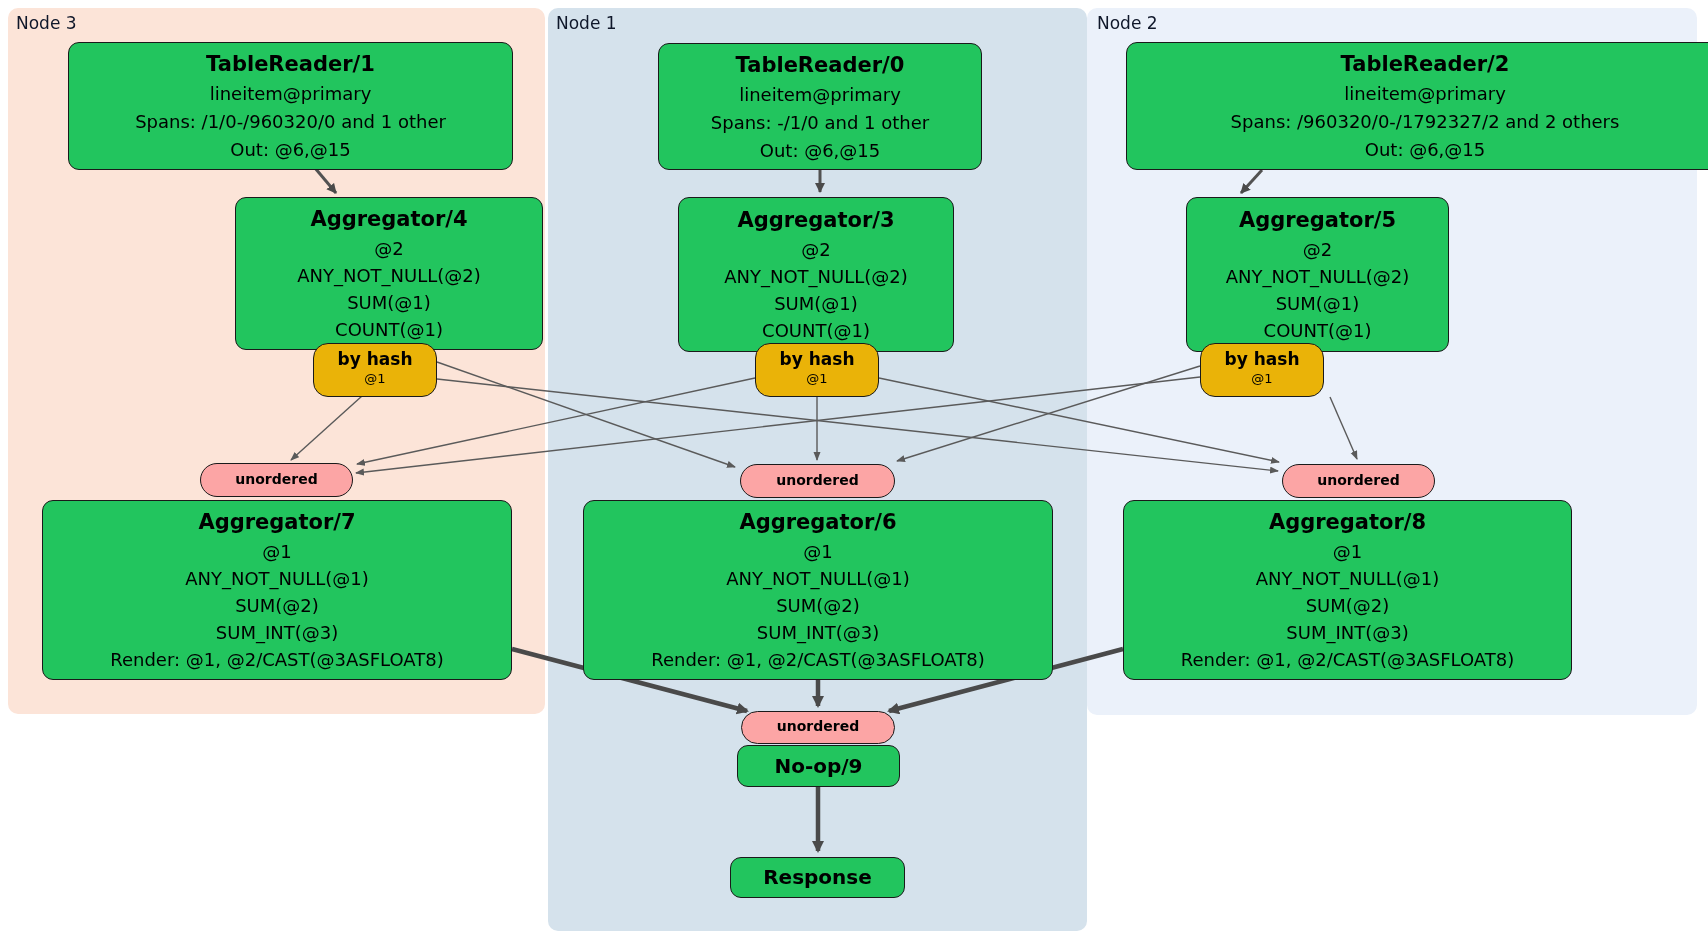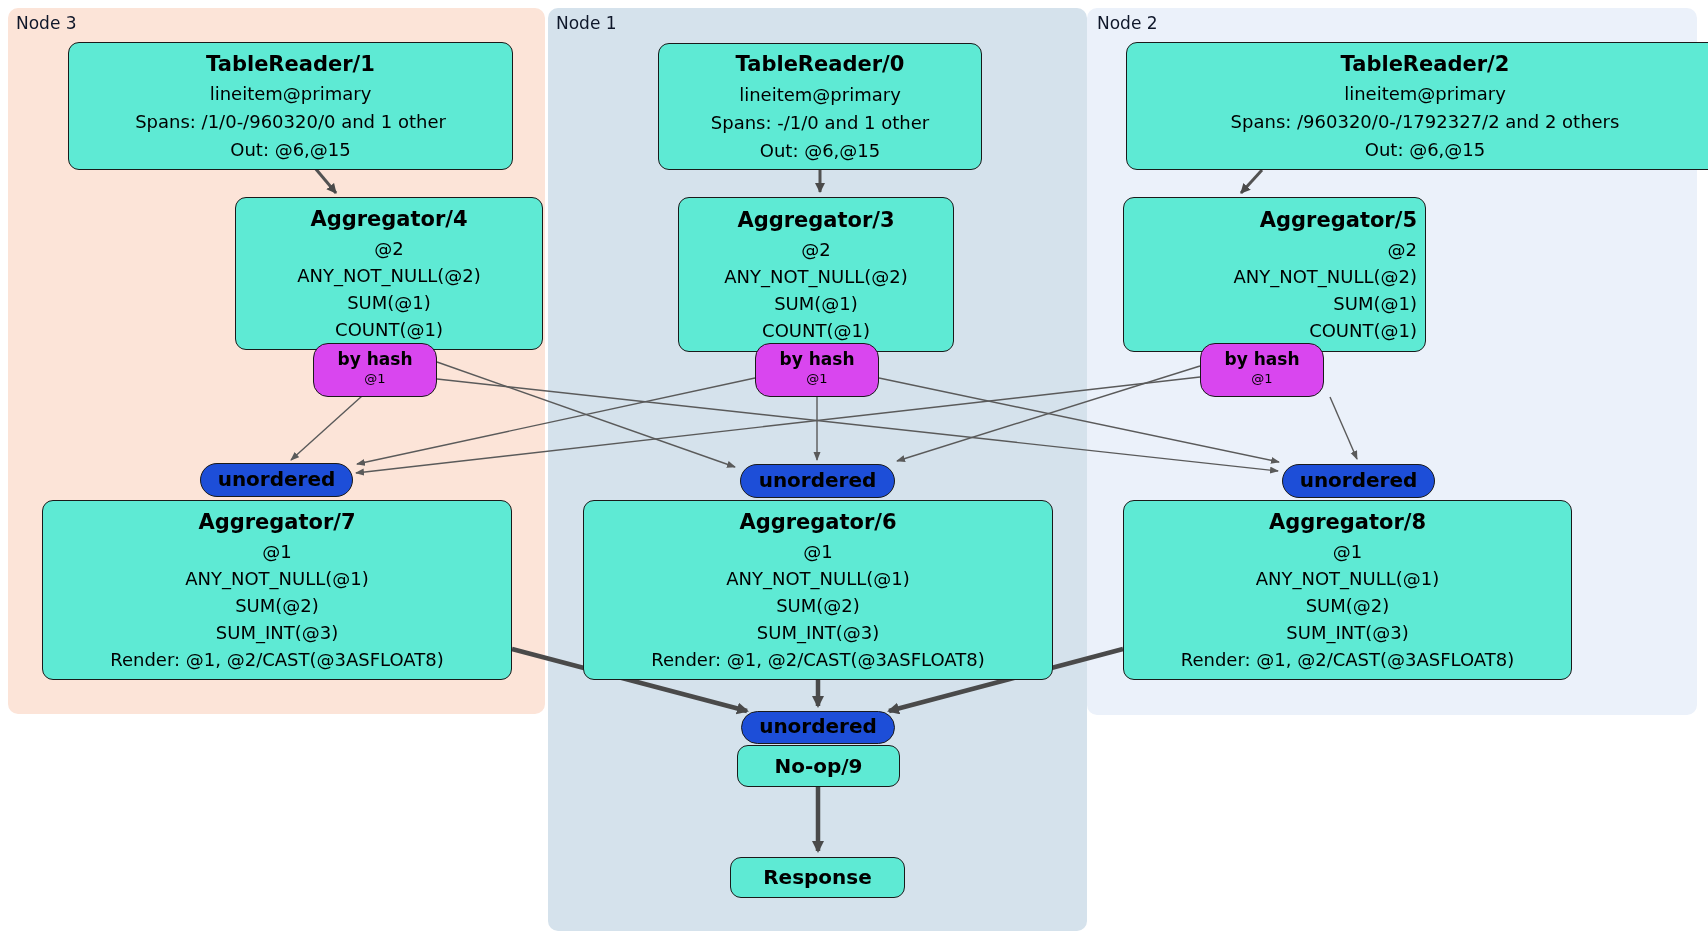--- a/index.html
+++ b/index.html
@@ -23,66 +23,66 @@
   #lbl-node1{left:556px;top:13px;}
   #lbl-node2{left:1097px;top:13px;}
 
   #edge-layer{position:absolute;left:0;top:0;width:1708px;height:940px;z-index:1;}
   .e-thin{stroke:#5a5a5a;stroke-width:1.4;}
   .e-tr{stroke:#525252;stroke-width:3;}
   .e-thick{stroke:#4a4a4a;stroke-width:4.5;}
 
   .box{
     position:absolute;z-index:2;
-    background:#5eead4;
+    background:#22c55e;
     border:1.6px solid #1a1a1a;
     border-radius:11px;
     box-sizing:border-box;
     display:flex;flex-direction:column;justify-content:center;
     text-align:center;
     padding:4px 8px;
     line-height:1.55;
   }
   .box-title{font-weight:bold;font-size:21px;}
   .box-line{font-size:18px;}
 
   #box-tr1{left:68px;top:42px;width:445px;height:128px;}
-  #box-tr0{left:658px;top:43px;width:324px;height:127px;}
+  #box-tr0{left:658px;top:43px;width:324px;height:127px;justify-content:flex-end;}
   #box-tr2{left:1126px;top:42px;width:598px;height:128px;}
   #box-agg4{left:235px;top:197px;width:308px;height:153px;line-height:1.5;}
   #box-agg3{left:678px;top:197px;width:276px;height:155px;line-height:1.5;}
-  #box-agg5{left:1123px;top:197px;width:303px;height:155px;line-height:1.5;text-align:right;}
+  #box-agg5{left:1186px;top:197px;width:263px;height:155px;line-height:1.5;}
   #box-agg7{left:42px;top:500px;width:470px;height:180px;line-height:1.5;}
   #box-agg6{left:583px;top:500px;width:470px;height:180px;line-height:1.5;}
   #box-agg8{left:1123px;top:500px;width:449px;height:180px;line-height:1.5;}
   #box-noop{left:737px;top:745px;width:163px;height:42px;}
   #box-response{left:730px;top:857px;width:175px;height:41px;}
   #box-noop .box-title,#box-response .box-title{font-size:20px;}
 
   .pill{
     position:absolute;z-index:3;
     border:1.6px solid #1a1a1a;
     box-sizing:border-box;
     text-align:center;
   }
   .router{
-    background:#d946ef;
+    background:#eab308;
     border-radius:15px;
     padding-top:5px;
   }
   .router .r-label{display:block;font-weight:bold;font-size:17px;line-height:21px;}
   .router .r-sub{display:block;font-size:13px;line-height:17px;}
   #pill-hash4{left:313px;top:343px;width:124px;height:54px;}
   #pill-hash3{left:755px;top:343px;width:124px;height:54px;}
   #pill-hash5{left:1200px;top:343px;width:124px;height:54px;}
 
   .sync{
-    background:#1d4ed8;
+    background:#fca5a5;
     border-radius:17px;
-    font-weight:bold;font-size:20px;line-height:30px;
+    font-weight:bold;font-size:14px;line-height:30px;
   }
   #pill-un7{left:200px;top:463px;width:153px;height:34px;}
   #pill-un6{left:740px;top:464px;width:155px;height:34px;}
   #pill-un8{left:1282px;top:464px;width:153px;height:34px;}
   #pill-unb{left:741px;top:711px;width:154px;height:33px;line-height:29px;}
 </style>
 </head>
 <body>
 
 <div class="group-bg" id="bg-node3"></div>

